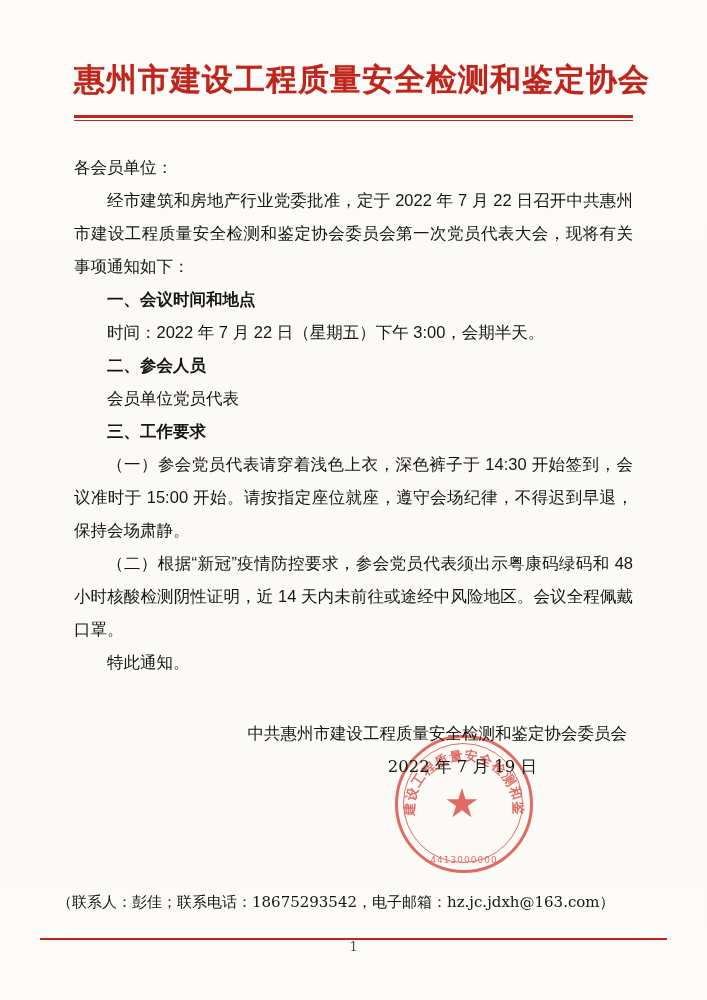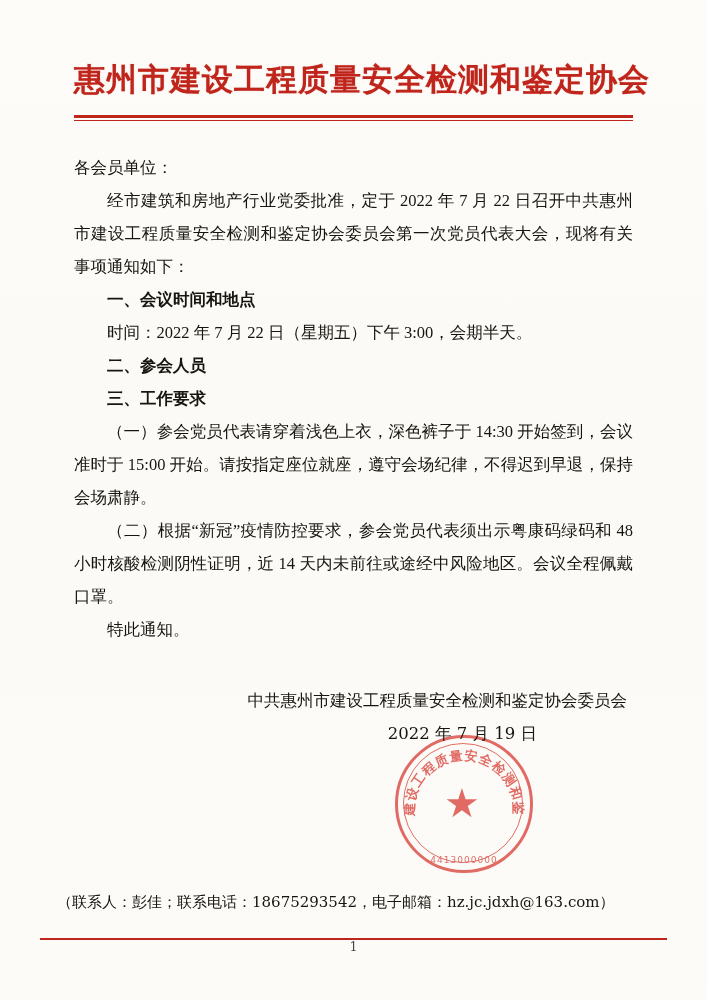--- a/index.html
+++ b/index.html
@@ -58,21 +58,21 @@
     line-height: 1.55;
     color: #1b1b1b;
     padding: 0 6px;
   }
   
   .body {
     margin-top: 24px;
     font-size: 16.5px;
     line-height: 2.0;
     color: #16160f;
-    font-family: Liberation Serif, serif;
+    font-family: Liberation Sans, sans-serif;
   }
   .p {
     text-align: justify;
     text-justify: inter-ideograph;
     margin: 0;
   }
   .indent2 { text-indent: 2em; }
   .heading-item {
     text-indent: 2em;
     font-weight: bold;
@@ -193,20 +193,21 @@
 
   <div class="doc-title">
   </div>
 
   <div class="body">
     <p class="p">各会员单位：</p>
     <p class="p indent2">经市建筑和房地产行业党委批准，定于 2022 年 7 月 22 日召开中共惠州市建设工程质量安全检测和鉴定协会委员会第一次党员代表大会，现将有关事项通知如下：</p>
     <p class="p heading-item">一、会议时间和地点</p>
     <p class="p indent2">时间：2022 年 7 月 22 日（星期五）下午 3:00，会期半天。</p>
     <p class="p heading-item">二、参会人员</p>
+    <p class="p indent2">会员单位党员代表</p>
     <p class="p heading-item">三、工作要求</p>
     <p class="p indent2">（一）参会党员代表请穿着浅色上衣，深色裤子于 14:30 开始签到，会议准时于 15:00 开始。请按指定座位就座，遵守会场纪律，不得迟到早退，保持会场肃静。</p>
     <p class="p indent2">（二）根据“新冠”疫情防控要求，参会党员代表须出示粤康码绿码和 48 小时核酸检测阴性证明，近 14 天内未前往或途经中风险地区。会议全程佩戴口罩。</p>
     <p class="p indent2">特此通知。</p>
   </div>
 
   <div class="sign-block">
     <div>中共惠州市建设工程质量安全检测和鉴定协会委员会</div>
     <div class="sign-line3">2022 年 7 月 19 日</div>
   </div>

